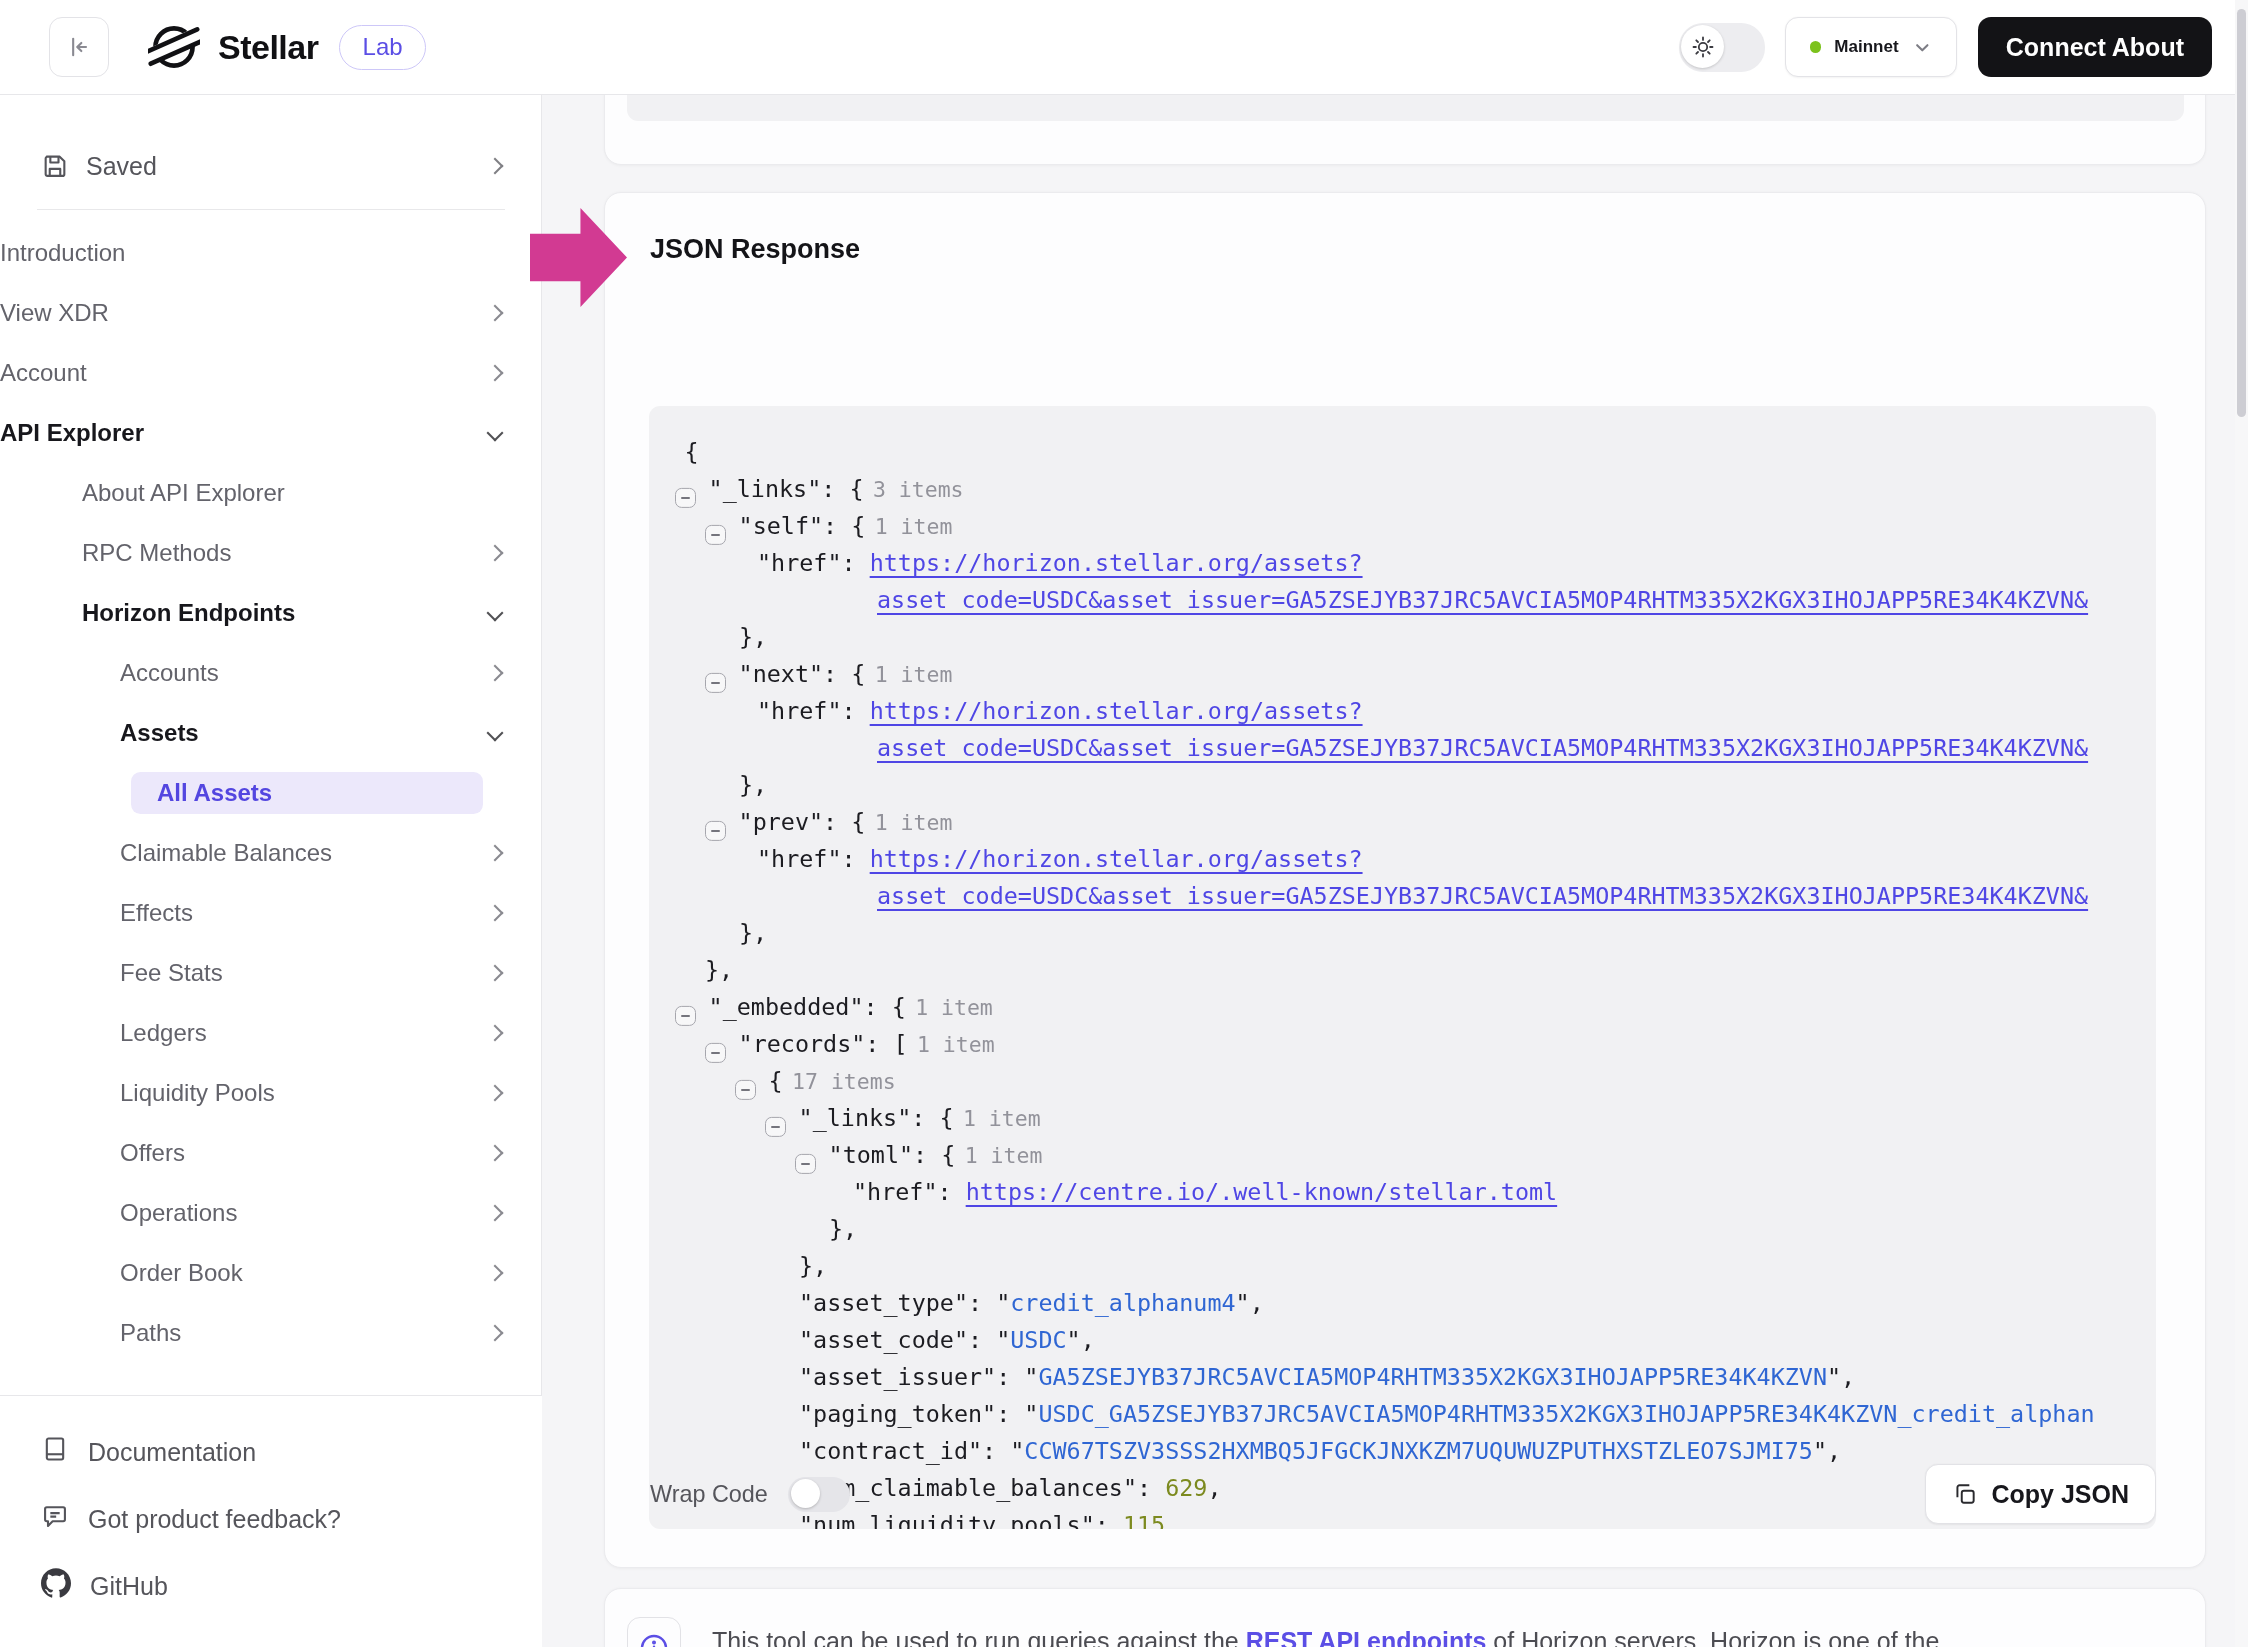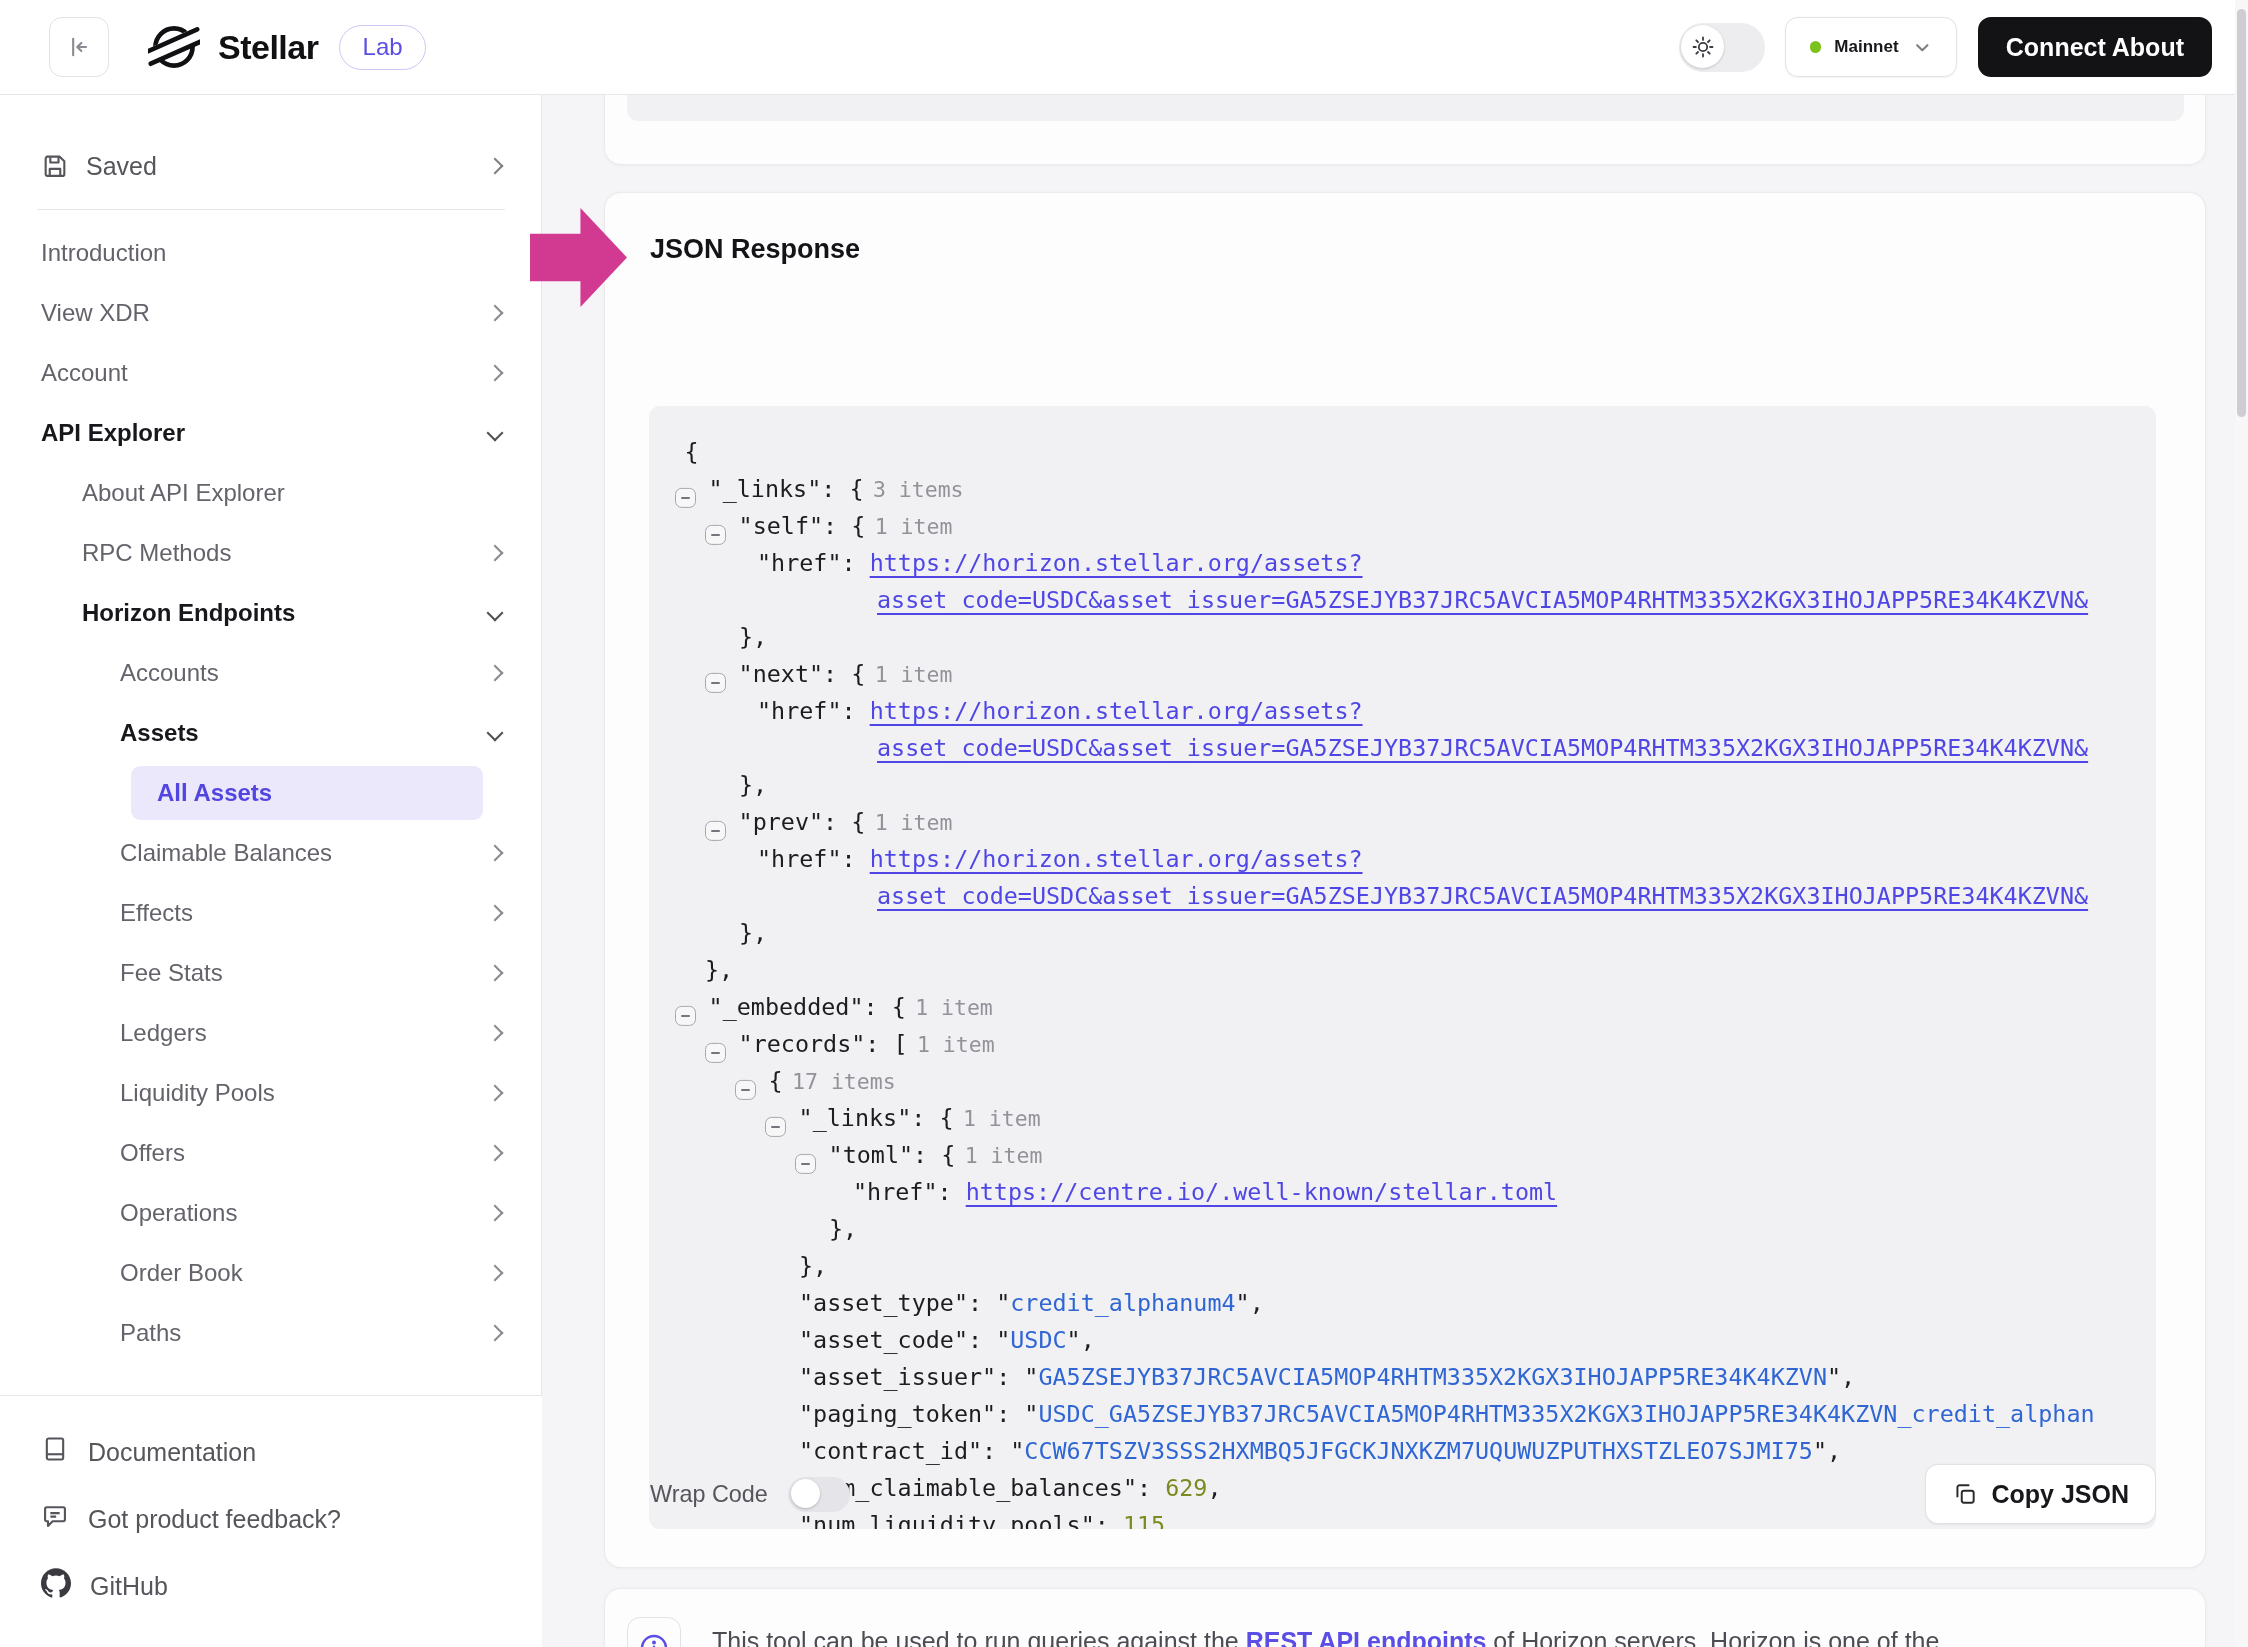--- a/index.html
+++ b/index.html
@@ -28,27 +28,27 @@
 
   
   .sidebar { position:absolute; left:0; top:95px; width:542px; bottom:0; background:#fff;
     border-right:0.9px solid #e7e7ea; z-index:10; }
   .nav-scroll { position:absolute; left:0; top:0; width:542px; height:1300px; overflow:hidden; padding-top:41px; }
   .saved-row { height:60px; display:flex; align-items:center; padding:0 41px; color:#55555b; cursor:pointer; position:relative; }
   .saved-row .s-lbl { font-size:25px; margin-left:17px; color:#55555b; }
   .side-divider { height:0.9px; background:#e8e8ea; margin:13px 37px 13px 37px; }
   .nav-item { height:60px; display:flex; align-items:center; position:relative; cursor:pointer;
     font-size:24px; color:#63636b; }
-  .nav-item.lvl0 { padding-left:41px; } .nav-item.lvl1 { padding-left:82px; }
+  .nav-item.lvl0 { } .nav-item.lvl1 { padding-left:82px; }
   .nav-item.lvl2 { padding-left:120px; } .nav-item.lvl3 { padding-left:131px; }
   .nav-item.bold { color:#17171c; font-weight:600; }
   .chev { position:absolute; right:41px; width:12px; height:12px; border-right:2.3px solid currentColor;
     border-bottom:2.3px solid currentColor; transform:rotate(-45deg); opacity:.75; }
   .chev.down { transform:rotate(45deg); }
-  .active-pill { display:inline-flex; align-items:center; height:54px; padding:0 26px; background:#ece8fb;
+  .active-pill { display:inline-flex; align-items:center; height:42px; padding:0 26px; background:#ece8fb;
     border-radius:9.4px; color:#5346e0; font-weight:600; min-width:352px; }
   .side-footer { position:absolute; left:0; bottom:0; width:542px; height:252px; border-top:0.9px solid #e7e7ea;
     background:#fff; padding-top:22.5px; }
   .foot-item { height:67px; display:flex; align-items:center; padding:0 41px; gap:19px;
     font-size:25px; color:#55555b; cursor:pointer; }
   .foot-item svg { flex:0 0 auto; }
 
   
   .main { position:absolute; left:542px; top:95px; right:0; bottom:0; background:#f5f5f7; overflow:hidden; }
   .card { position:absolute; left:62px; width:1602px; background:#fdfdfe; border:0.9px solid #ebebee;

